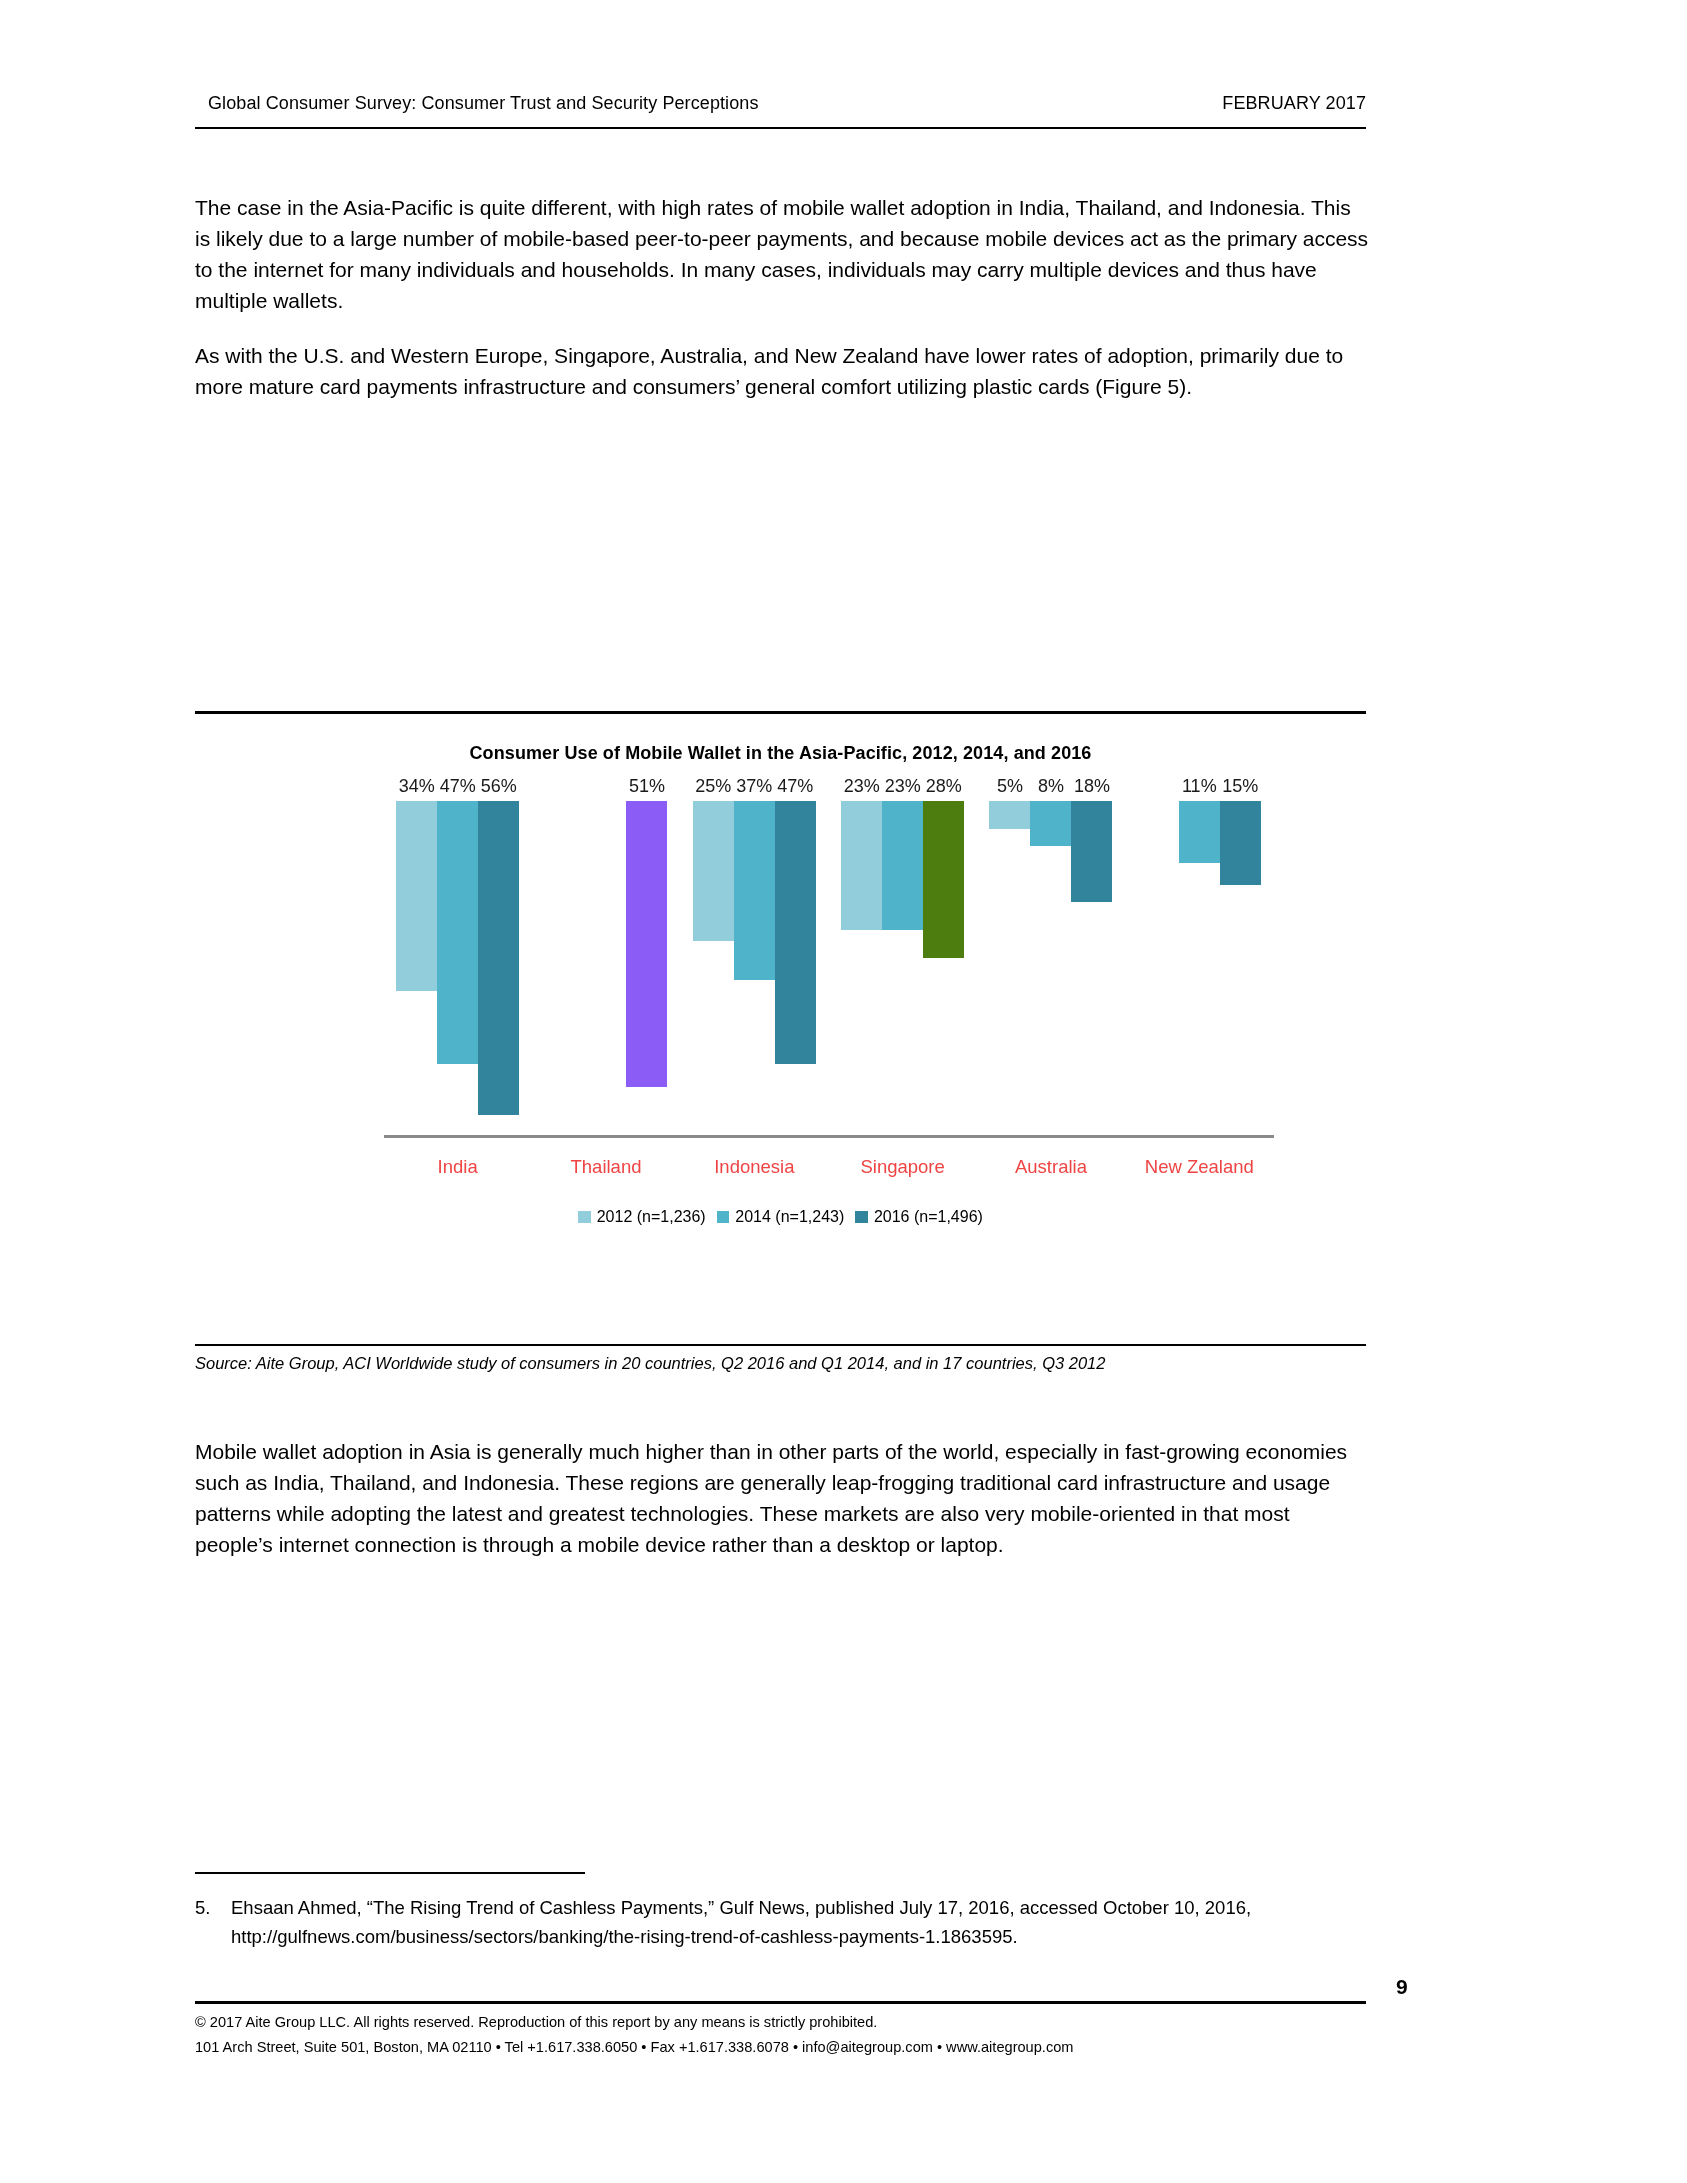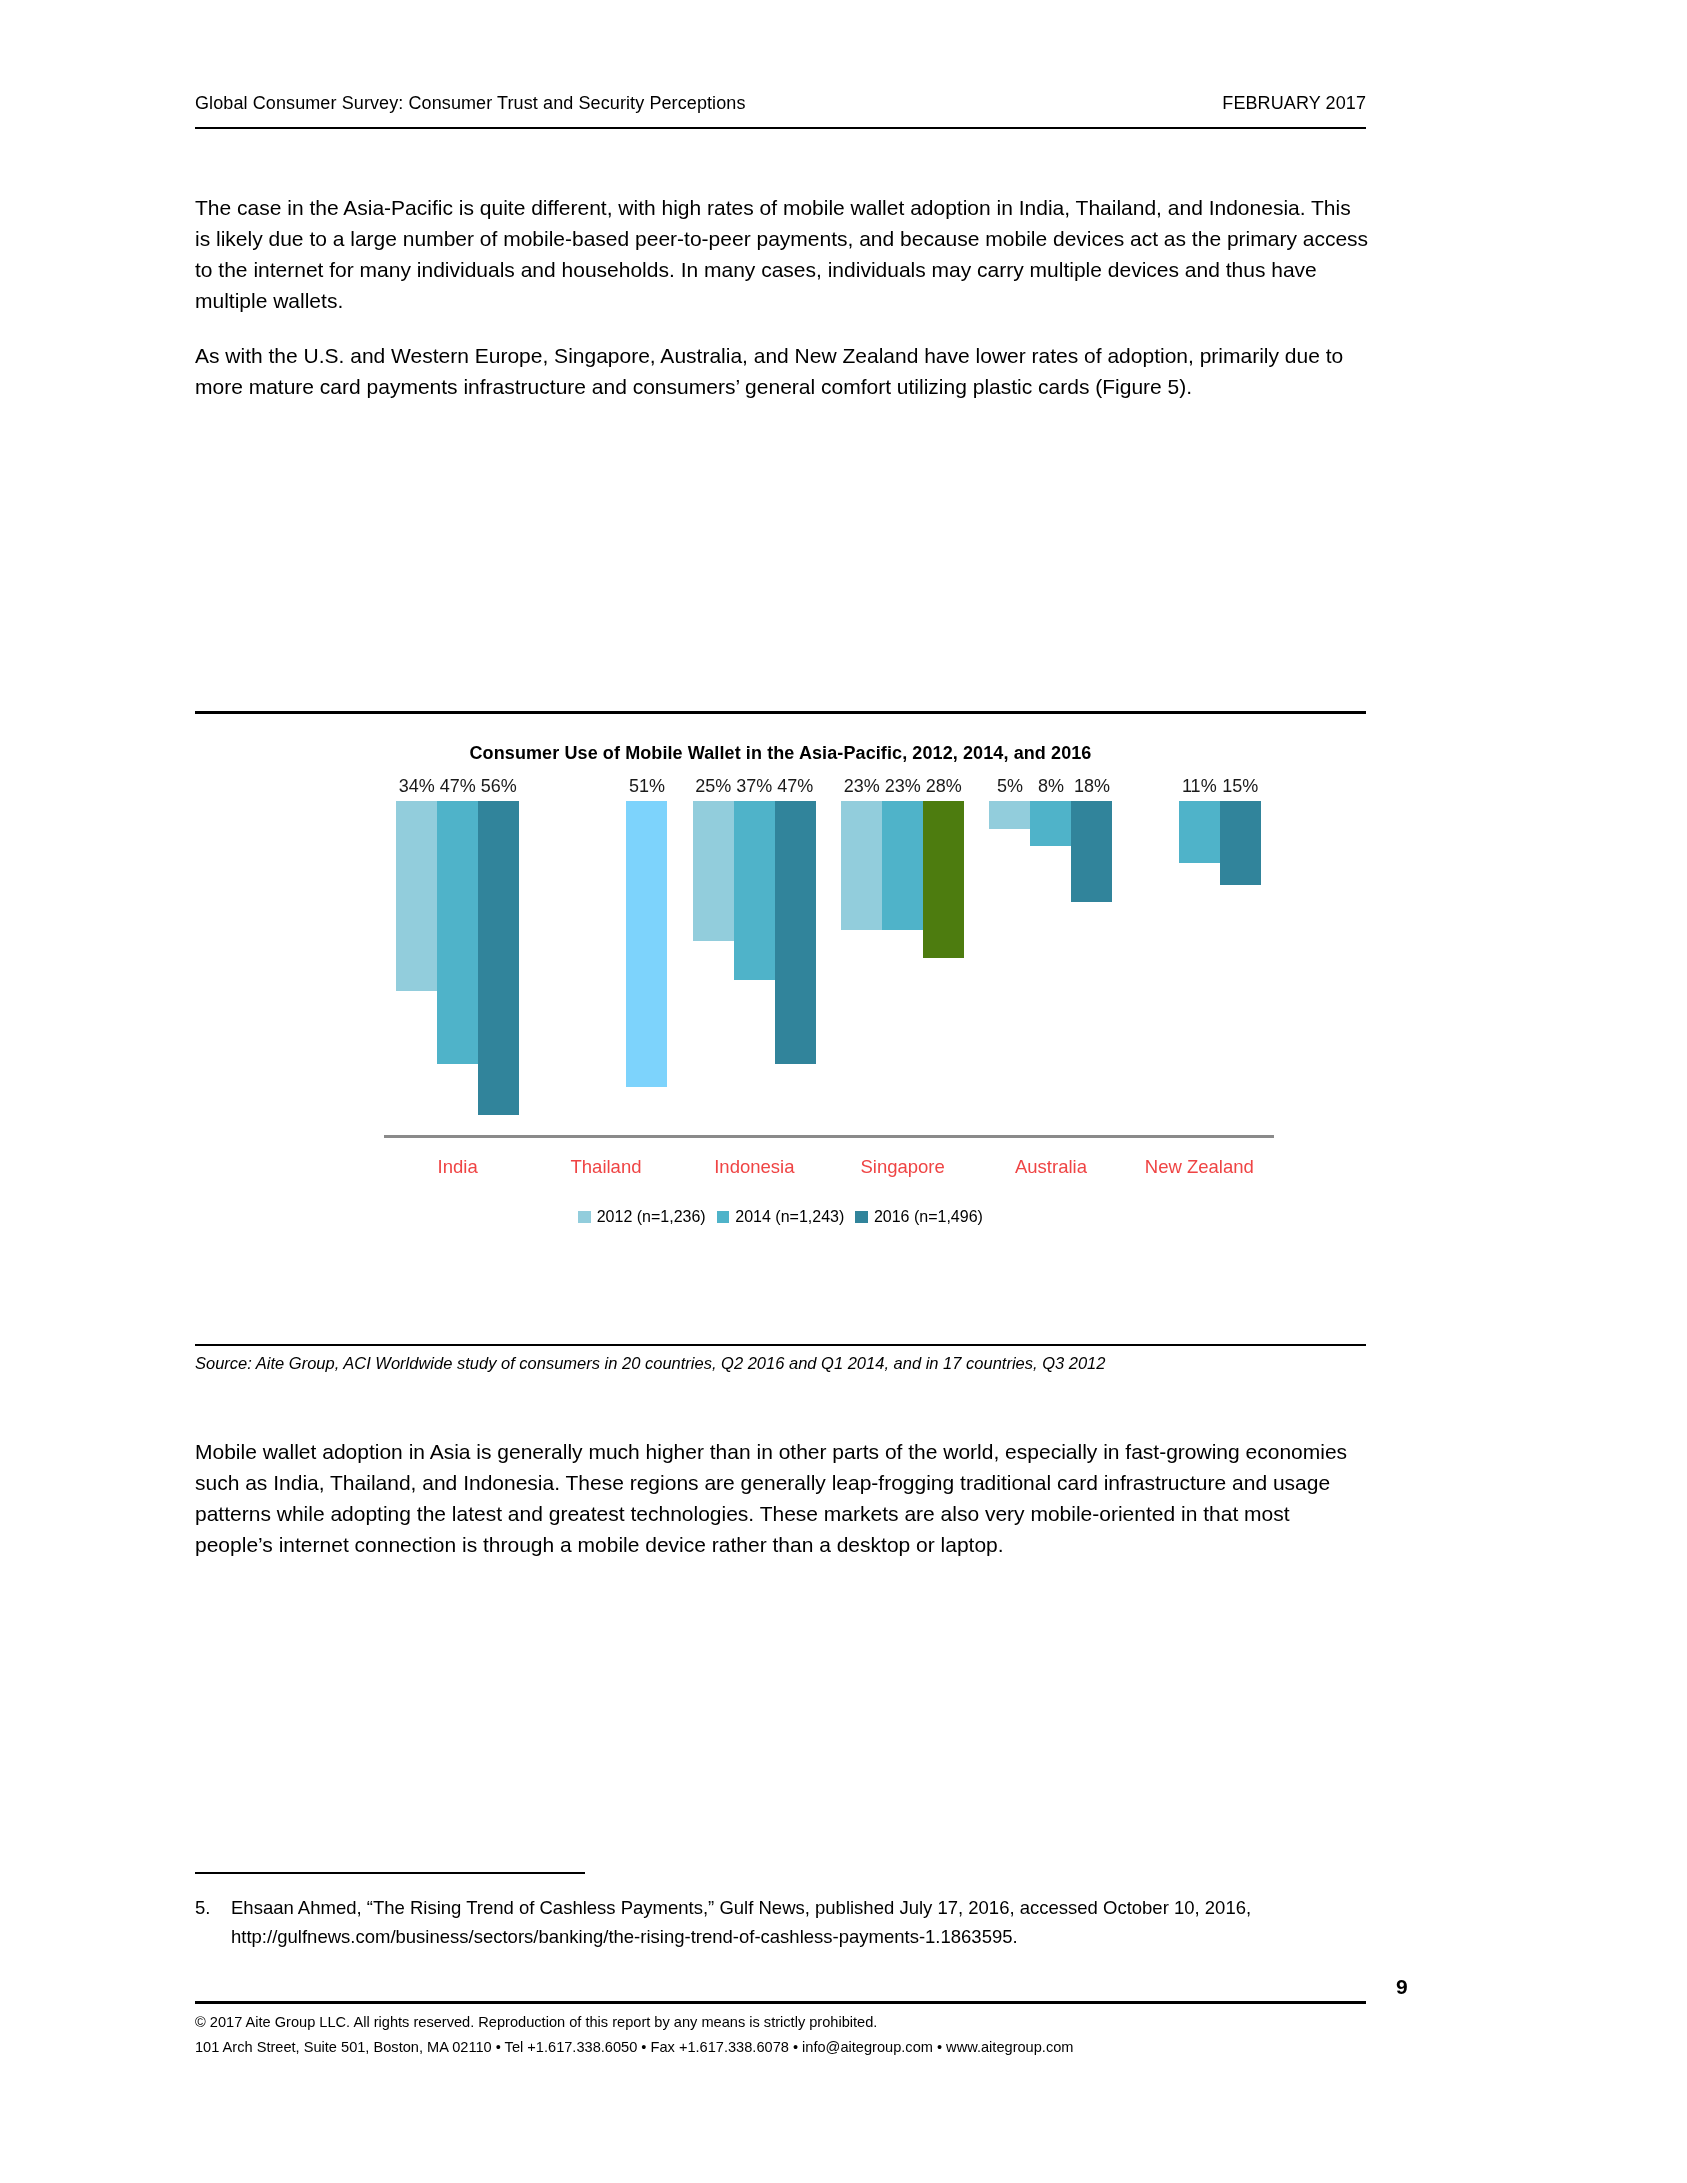--- a/index.html
+++ b/index.html
@@ -37,21 +37,21 @@
     letter-spacing: 0.1px;
   }
   .run-header-rule {
     position: absolute;
     left: 195px;
     top: 127px;
     width: 1171px;
     height: 2px;
     background: #000;
   }
-  .header-title { font-size: 18px; }
+  .header-title { font-size: 18px; margin-left: 13px; }
   .header-date  { font-size: 18px; }
 
   
   .body-col {
     position: absolute;
     left: 195px;
     top: 192px;
     width: 1174px;
   }
   p.para {
@@ -289,21 +289,21 @@
             <div class="bar-slot">
               <div class="bar" style="height: 314px; background: rgb(49, 132, 155);">
                 <span class="bar-label">56%</span>
               </div>
             </div>
           </div>
           <div class="group">
             <div class="bar-slot"></div>
             <div class="bar-slot"></div>
             <div class="bar-slot">
-              <div class="bar" style="height: 286px; background: #7dd3fc;">
+              <div class="bar" style="height: 286px; background: #8b5cf6;">
                 <span class="bar-label">51%</span>
               </div>
             </div>
           </div>
           <div class="group">
             <div class="bar-slot">
               <div class="bar" style="height: 140px; background: rgb(146, 205, 220);">
                 <span class="bar-label">25%</span>
               </div>
             </div>

